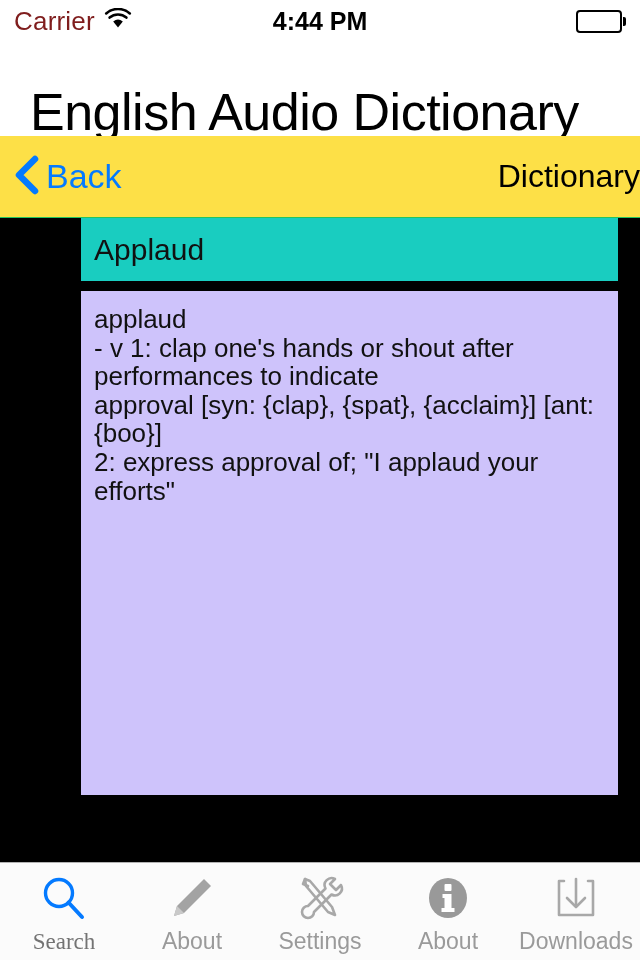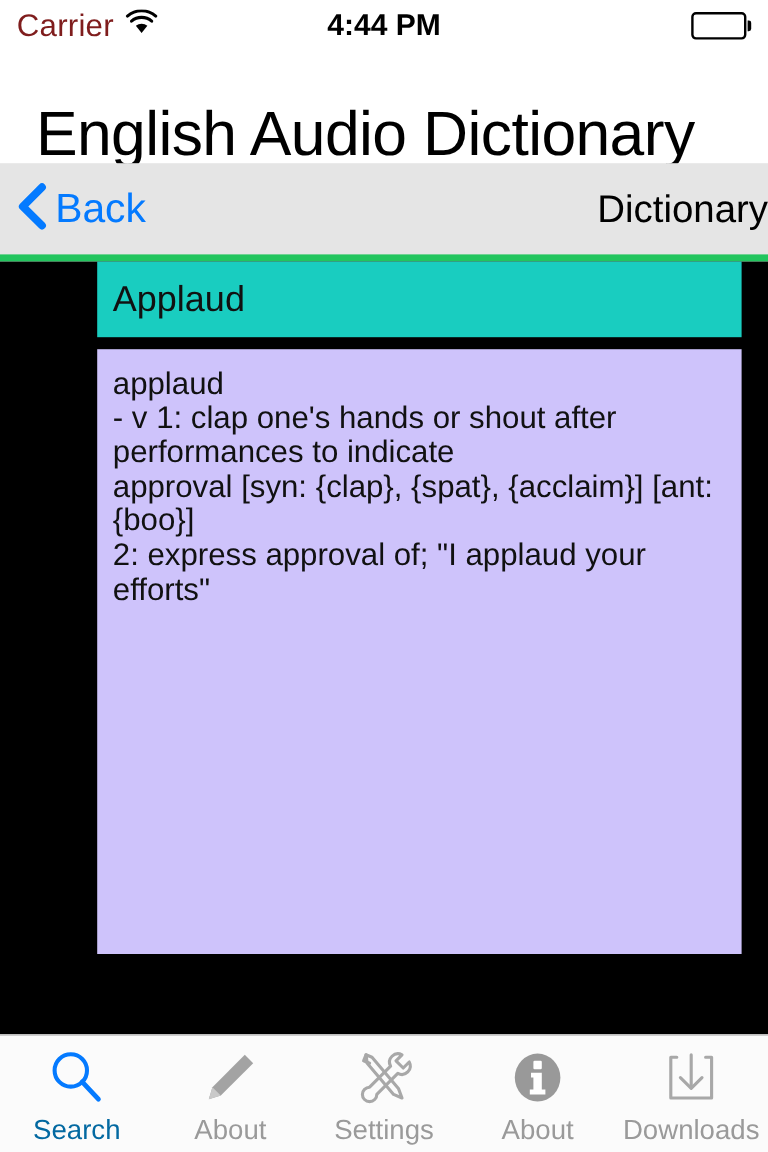--- a/index.html
+++ b/index.html
@@ -88,22 +88,22 @@
     color: #000;
     white-space: nowrap;
     letter-spacing: -0.5px;
     margin-top: 46px;
   }
 
   
   .nav-bar {
     position: relative;
     height: 82px;
-    background: #e5e5e5;
-    border-bottom: 6px solid #22c55e;
+    background: #fde047;
+    border-bottom: 1px solid #22c55e;
     display: flex;
     align-items: center;
     box-sizing: border-box;
   }
   .back-button {
     position: absolute;
     left: 14px;
     display: flex;
     align-items: center;
     gap: 6px;
@@ -206,21 +206,21 @@
   .tab-icon {
     height: 52px;
     display: flex;
     align-items: center;
     justify-content: center;
   }
   .tab-label {
     font-size: 23px;
     color: #9a9a9a;
   }
-  .tab-item.active .tab-label { color: #0369a1; }
+  .tab-item.active .tab-label { color: #737373; font-family: Liberation Serif, serif; }
 </style>
 </head>
 <body>
 
 <div class="status-bar">
   <div class="status-left">
     <span class="status-carrier">Carrier</span>
     <span class="wifi-icon">
       <svg width="28" height="22" viewBox="0 0 28 22">
         <path d="M14 19.5 L9.2 13.4 a7.6 7.6 0 0 1 9.6 0 Z" fill="#000"></path>

